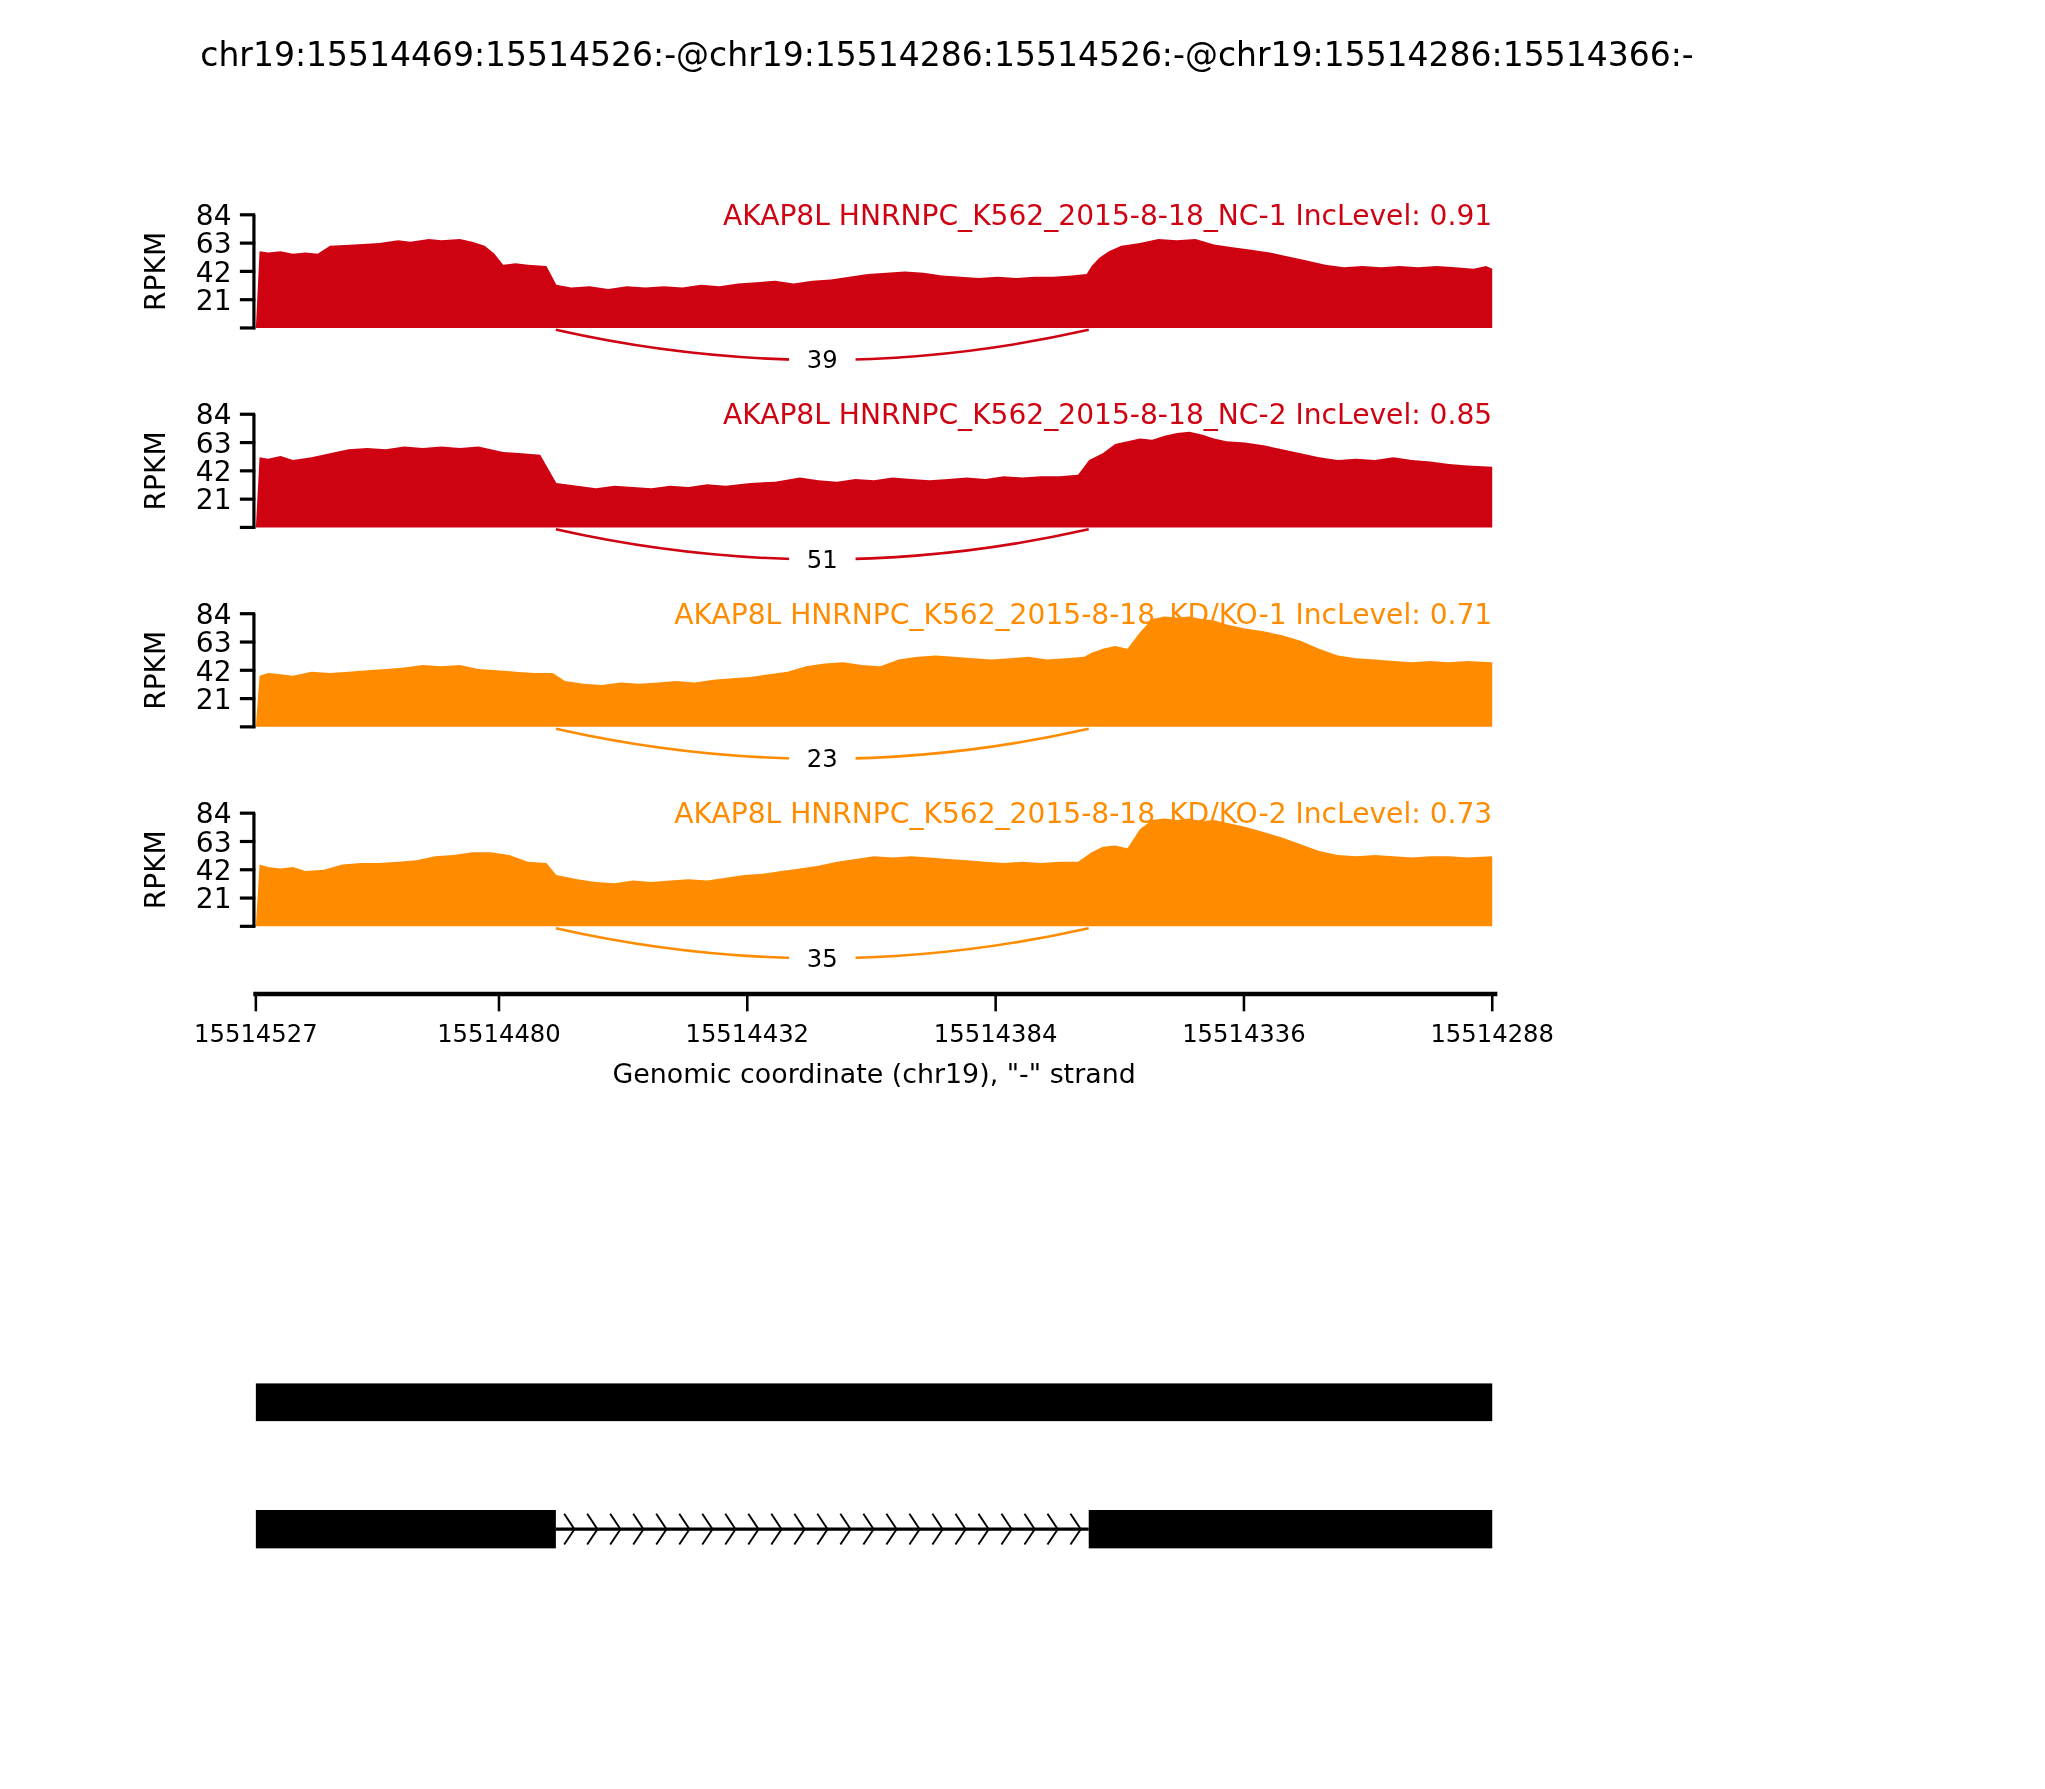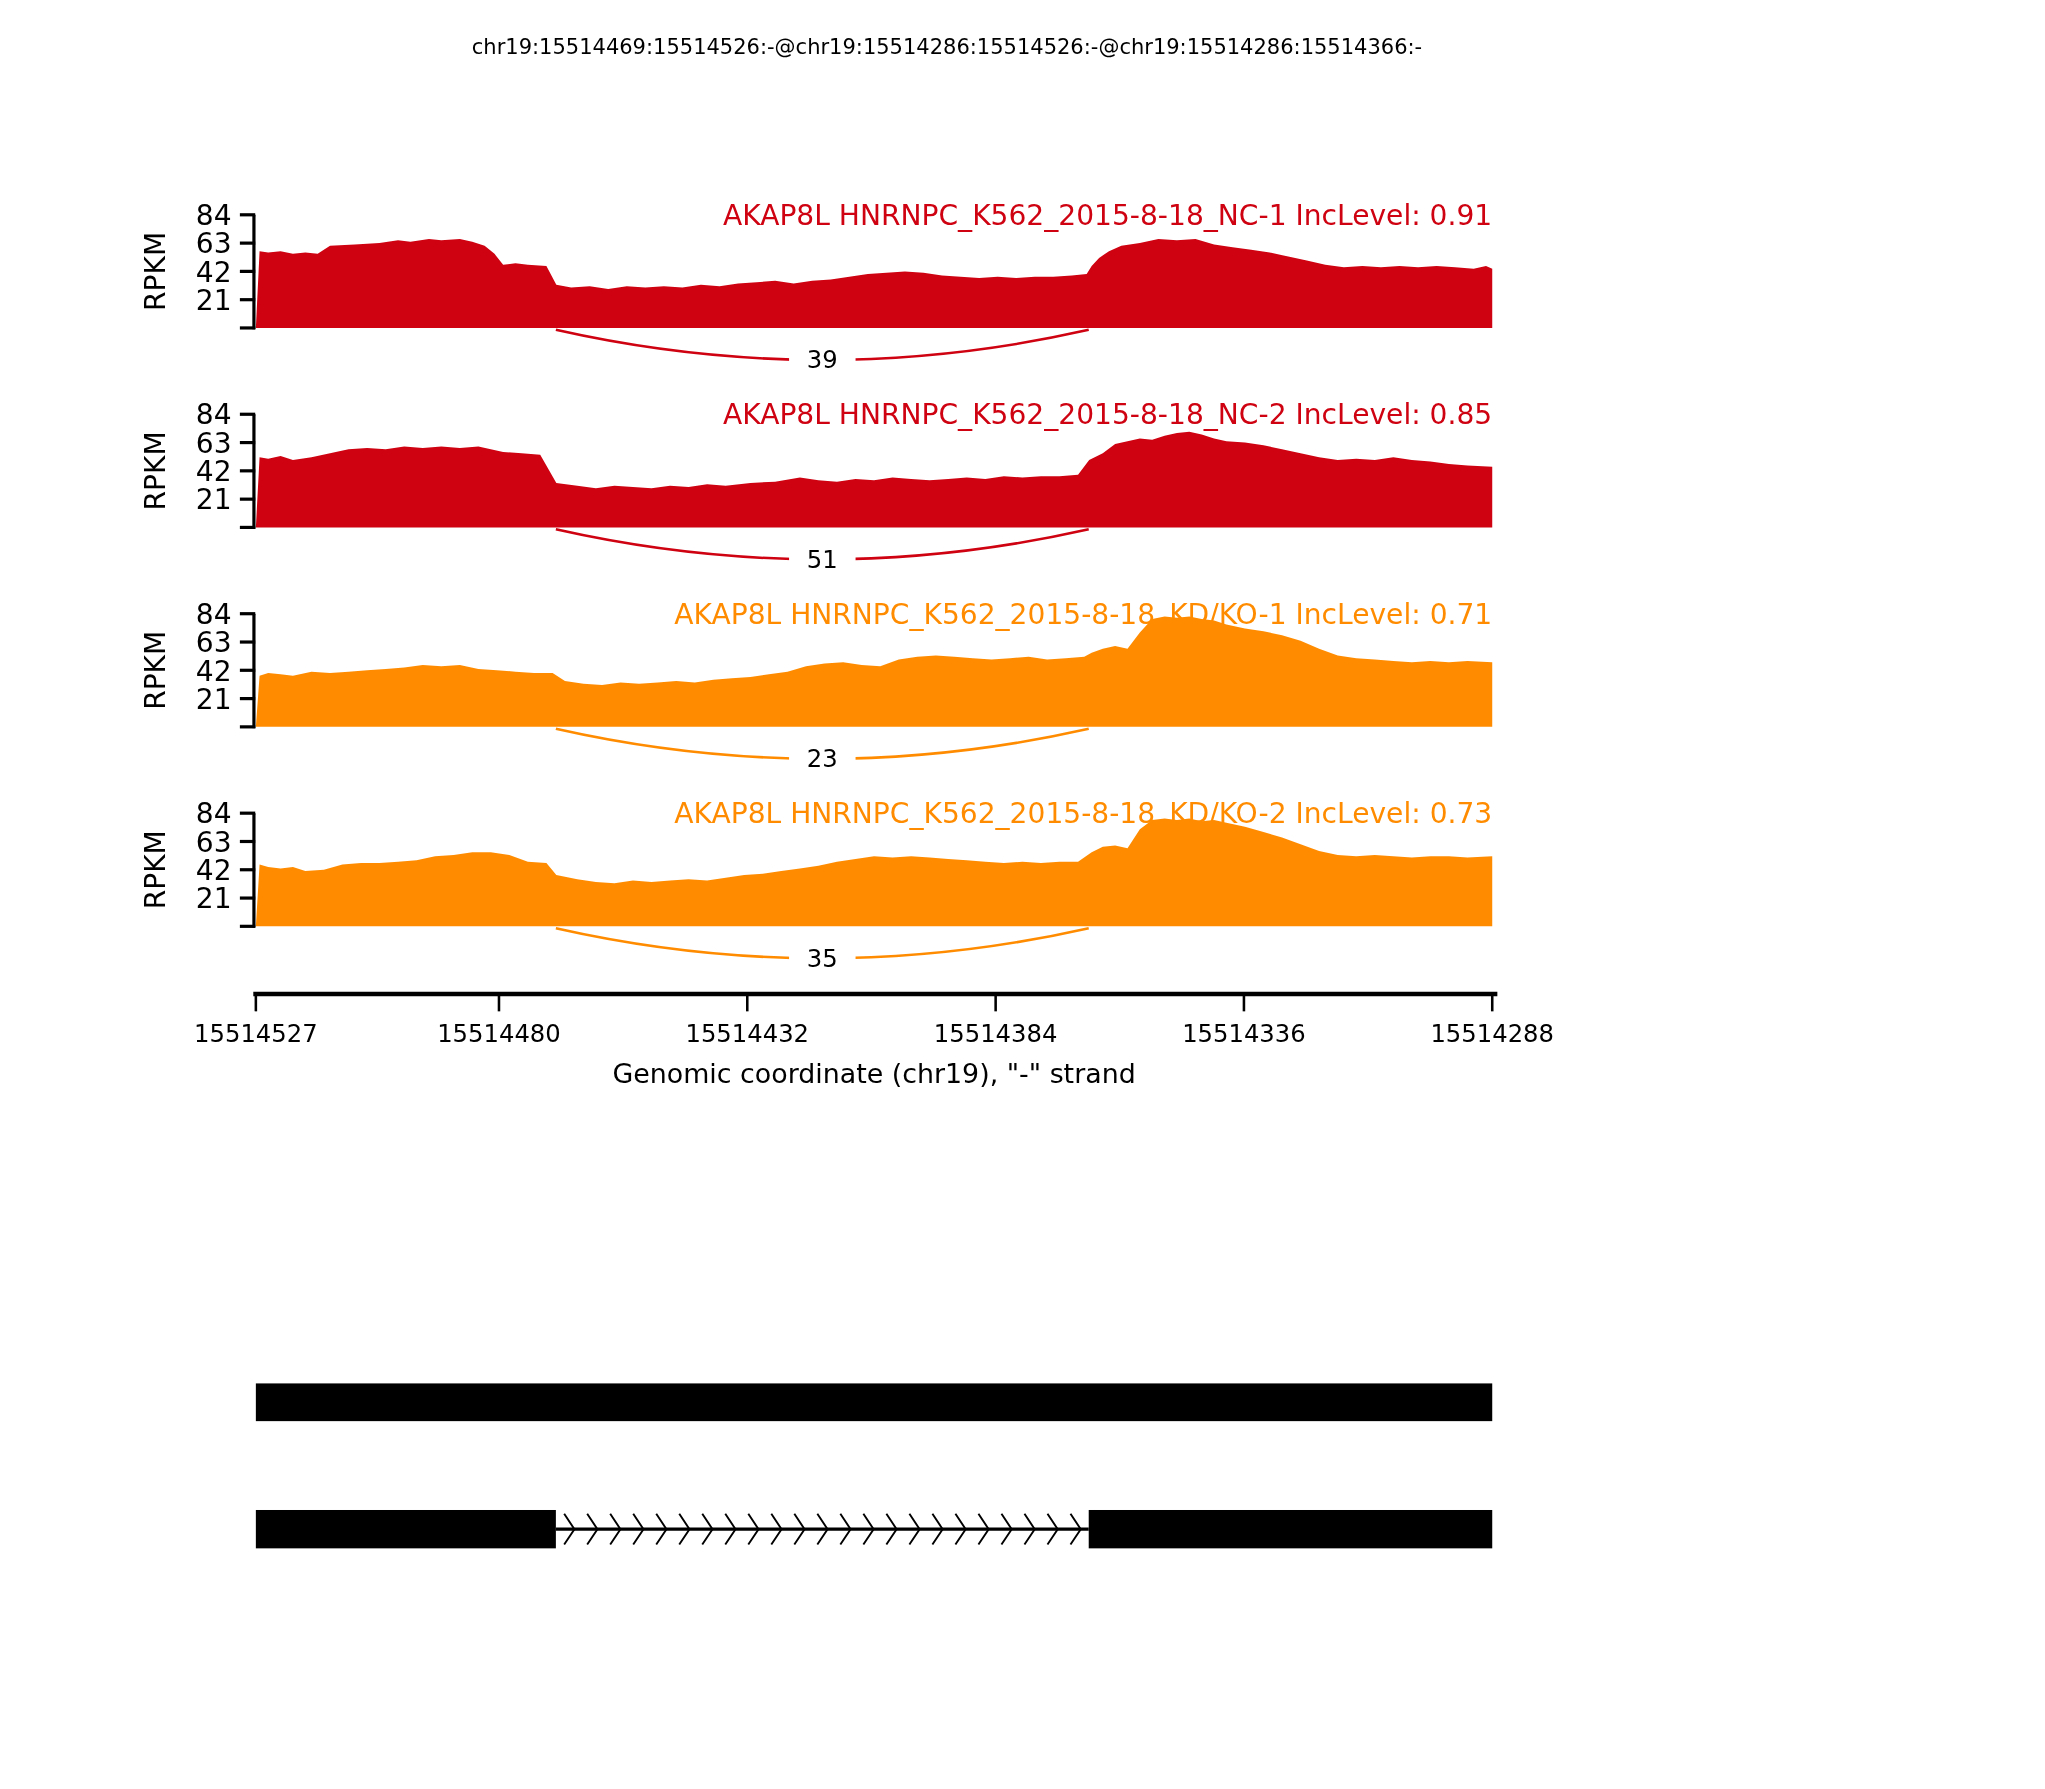--- a/index.html
+++ b/index.html
@@ -8,21 +8,21 @@
     background: #ffffff;
     font-family: "DejaVu Sans", sans-serif;
     position: relative;
     overflow: hidden;
   }
   .fig-title {
     position: absolute;
     top: 35px; left: 0;
     width: 1894px;
     text-align: center;
-    font-size: 21px;
+    font-size: 33px;
     color: #000;
     white-space: nowrap;
   }
   svg { position: absolute; left: 0; top: 0; }
   svg text { font-family: "DejaVu Sans", sans-serif; }
 </style>
 </head>
 <body>
 
 <div class="figure">

